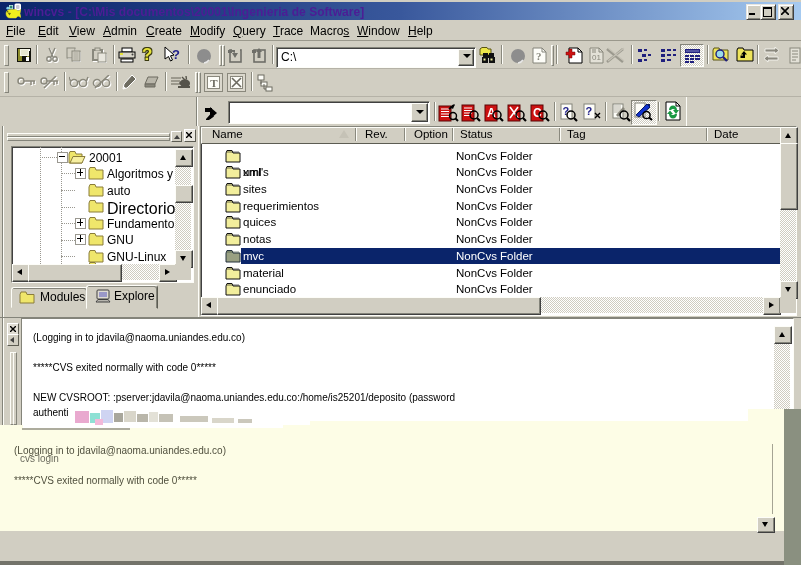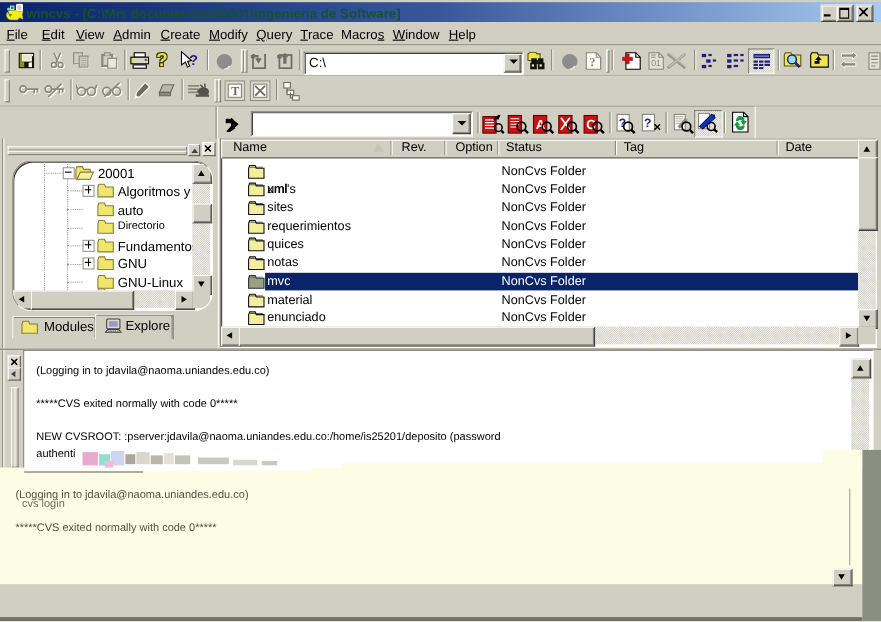--- a/index.html
+++ b/index.html
@@ -29,21 +29,21 @@
 <svg width="16" height="16" viewBox="0 0 16 16">
 <rect x="9.5" y="0.5" width="6.5" height="7" rx="1.5" fill="#fff"></rect>
 <rect x="11" y="2" width="3.5" height="4" rx="1" fill="#c8c8d8"></rect>
 <rect x="4.5" y="2.5" width="3.2" height="3.2" fill="#2a8878" stroke="#bfeee0" stroke-width="0.8"></rect>
 <circle cx="2.8" cy="5.2" r="1.4" fill="#7fd0e8"></circle>
 <path d="M1,10.5 C1,8 3,6.5 6,6.5 L11,6.5 L13,8 L16,6.5 L15,10.5 L16,14.5 L13,13 L11,15 L5,15 C2.5,15 1,13 1,10.5 Z" fill="#f2ee1e" stroke="#d8d434" stroke-width="0.5"></path>
 <path d="M2.5,9.5 L6,10 L4.5,12.5 Z" fill="#6b7014"></path>
 <circle cx="2.6" cy="8.6" r="0.8" fill="#6b7014"></circle>
 </svg>
 </div>
-<div class="abs" style="left:24px;top:4.5px;color:#14532d;font-weight:bold;font-size:12px;letter-spacing:0.05px;white-space:nowrap;">wincvs - [C:\Mis documentos\20001\Ingenieria de Software]</div>
+<div class="abs" style="left:24px;top:4.5px;color:#4c1d95;font-weight:bold;font-size:12px;letter-spacing:0.05px;white-space:nowrap;">wincvs - [C:\Mis documentos\20001\Ingenieria de Software]</div>
 
 <div class="abs raised2" style="left:746px;top:4px;width:14px;height:14px;"></div>
 <div class="abs" style="left:749px;top:13px;width:6px;height:2px;background:#000;"></div>
 <div class="abs raised2" style="left:760px;top:4px;width:14px;height:14px;"></div>
 <div class="abs" style="left:763px;top:7px;width:7px;height:7px;border:1px solid #000;border-top-width:2px;"></div>
 <div class="abs raised2" style="left:778px;top:4px;width:14px;height:14px;"></div>
 <svg class="abs" style="left:781px;top:7px;" width="8" height="8" viewBox="0 0 8 8">
       <path d="M0,0 L8,8 M8,0 L0,8" stroke="#000" stroke-width="1.6"></path>
     </svg>
 
@@ -458,21 +458,21 @@
 
 <div class="abs grip" style="left:7px;top:7px;width:161px;height:2px;"></div>
 <div class="abs grip" style="left:7px;top:11px;width:161px;height:2px;"></div>
 <div class="abs raised" style="left:171px;top:5px;width:9px;height:9px;"></div>
 <div class="tri" style="left:174px;top:8.5px;border-left:3px solid transparent;border-right:3px solid transparent;border-bottom:4px solid #404040;"></div>
 <div class="abs raised" style="left:184px;top:3px;width:10px;height:11px;background:#e8e6df;"></div>
 <svg class="abs" style="left:186px;top:6px;" width="6" height="6" viewBox="0 0 6 6">
         <path d="M0,0 L6,6 M6,0 L0,6" stroke="#000" stroke-width="1.4"></path>
       </svg>
 
-<div class="abs sunken2" style="left:11px;top:20px;width:181px;height:135px;background:#fff;overflow:hidden;border-radius:18px;">
+<div class="abs sunken2" style="left:11px;top:20px;width:181px;height:135px;background:#fff;overflow:hidden;">
 
  <div class="abs" style="left:28px;top:0px;width:1px;height:135px;border-left:1px dotted #9a9890;"></div>
  <div class="abs" style="left:49px;top:0px;width:1px;height:119px;border-left:1px dotted #9a9890;"></div>
  <div class="abs" style="left:28px;top:10px;width:17px;height:1px;border-top:1px dotted #9a9890;"></div>
  <div class="abs" style="left:49px;top:26px;width:14px;height:1px;border-top:1px dotted #9a9890;"></div>
  <div class="abs" style="left:49px;top:43px;width:14px;height:1px;border-top:1px dotted #9a9890;"></div>
  <div class="abs" style="left:49px;top:60px;width:14px;height:1px;border-top:1px dotted #9a9890;"></div>
  <div class="abs" style="left:49px;top:76px;width:14px;height:1px;border-top:1px dotted #9a9890;"></div>
  <div class="abs" style="left:49px;top:93px;width:14px;height:1px;border-top:1px dotted #9a9890;"></div>
  <div class="abs" style="left:49px;top:109px;width:14px;height:1px;border-top:1px dotted #9a9890;"></div>
@@ -494,21 +494,21 @@
  <div class="abs" style="left:95px;top:20px;font-size:12px;white-space:nowrap;">Algoritmos y F</div>
 
  <svg class="abs" style="left:76px;top:36px;" width="16" height="14" viewBox="0 0 16 14">
   <path d="M1,4 L2,1.5 L7,1.5 L8,4 L15,4 L15,13 L1,13 Z" fill="#efe66b" stroke="#8a7d3a"></path>
  </svg>
  <div class="abs" style="left:95px;top:37px;font-size:12px;">auto</div>
 
  <svg class="abs" style="left:76px;top:52px;" width="16" height="14" viewBox="0 0 16 14">
   <path d="M1,4 L2,1.5 L7,1.5 L8,4 L15,4 L15,13 L1,13 Z" fill="#efe66b" stroke="#8a7d3a"></path>
  </svg>
- <div class="abs" style="left:95px;top:53px;font-size:10px;">Directorio</div>
+ <div class="abs" style="left:95px;top:53px;font-size:16px;">Directorio</div>
 
  <div class="abs" style="left:63px;top:71px;width:9px;height:9px;border:1px solid #9a9890;background:#fff;"></div>
  <div class="abs" style="left:65px;top:75px;width:6px;height:1px;background:#000;"></div>
  <div class="abs" style="left:68px;top:72px;width:1px;height:7px;background:#000;"></div>
  <svg class="abs" style="left:76px;top:69px;" width="16" height="14" viewBox="0 0 16 14">
   <path d="M1,4 L2,1.5 L7,1.5 L8,4 L15,4 L15,13 L1,13 Z" fill="#efe66b" stroke="#8a7d3a"></path>
  </svg>
  <div class="abs" style="left:95px;top:70px;font-size:12px;white-space:nowrap;">Fundamentos</div>
 
  <div class="abs" style="left:63px;top:87px;width:9px;height:9px;border:1px solid #9a9890;background:#fff;"></div>

